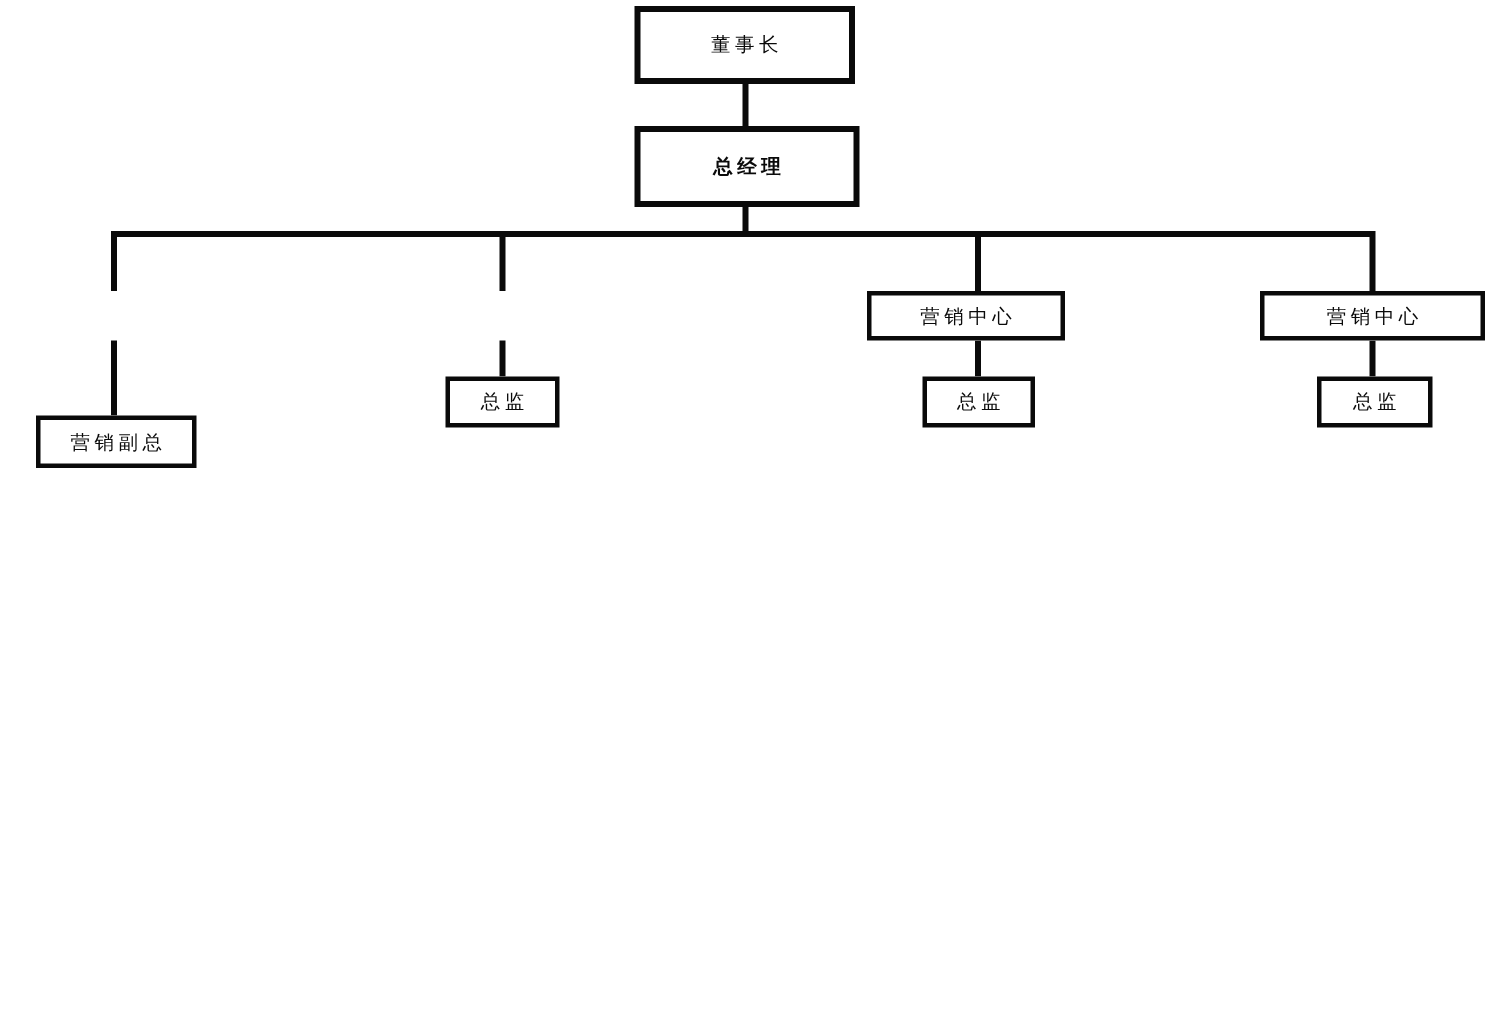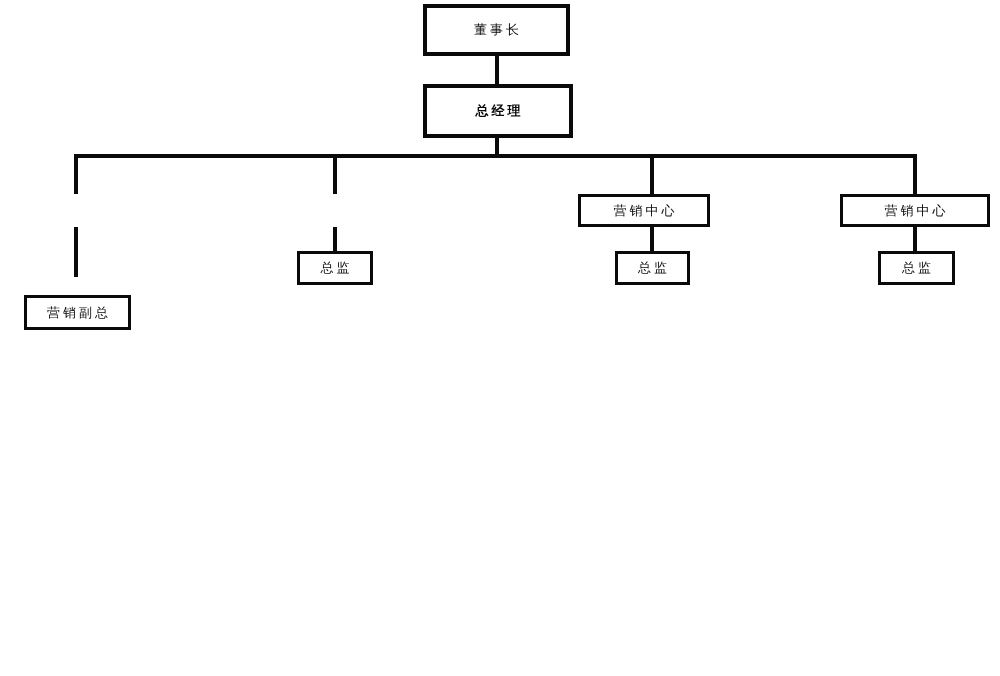--- a/index.html
+++ b/index.html
@@ -37,21 +37,21 @@
     z-index: 1;
   }
 
   
   .pos-chairman { left: 423px; top: 4px;   width: 147px; height: 52px; }
   .pos-gm       { left: 423px; top: 84px;  width: 150px; height: 54px; font-weight: bold; }
   .pos-b1       { left: 1px;   top: 194px; width: 151px; height: 33px; }
   .pos-b2       { left: 262px; top: 194px; width: 148px; height: 33px; }
   .pos-b3       { left: 578px; top: 194px; width: 132px; height: 33px; }
   .pos-b4       { left: 840px; top: 194px; width: 150px; height: 33px; }
-  .pos-s1       { left: 24px;  top: 277px; width: 107px; height: 35px; margin-top: 18px; }
+  .pos-s1       { left: 24px;  top: 277px; width: 107px; height: 35px; }
   .pos-s2       { left: 297px; top: 251px; width: 76px;  height: 34px; }
   .pos-s3       { left: 615px; top: 251px; width: 75px;  height: 34px; }
   .pos-s4       { left: 878px; top: 251px; width: 77px;  height: 34px; }
 
   
   .conn-v-chairman-gm { left: 495px; top: 56px;  width: 4px;   height: 28px; }
   .conn-v-gm-bar      { left: 495px; top: 138px; width: 4px;   height: 16px; }
   .conn-h-bar         { left: 74px;  top: 154px; width: 843px; height: 4px;  }
   .conn-d1            { left: 74px;  top: 158px; width: 4px;   height: 36px; }
   .conn-d2            { left: 333px; top: 158px; width: 4px;   height: 36px; }

